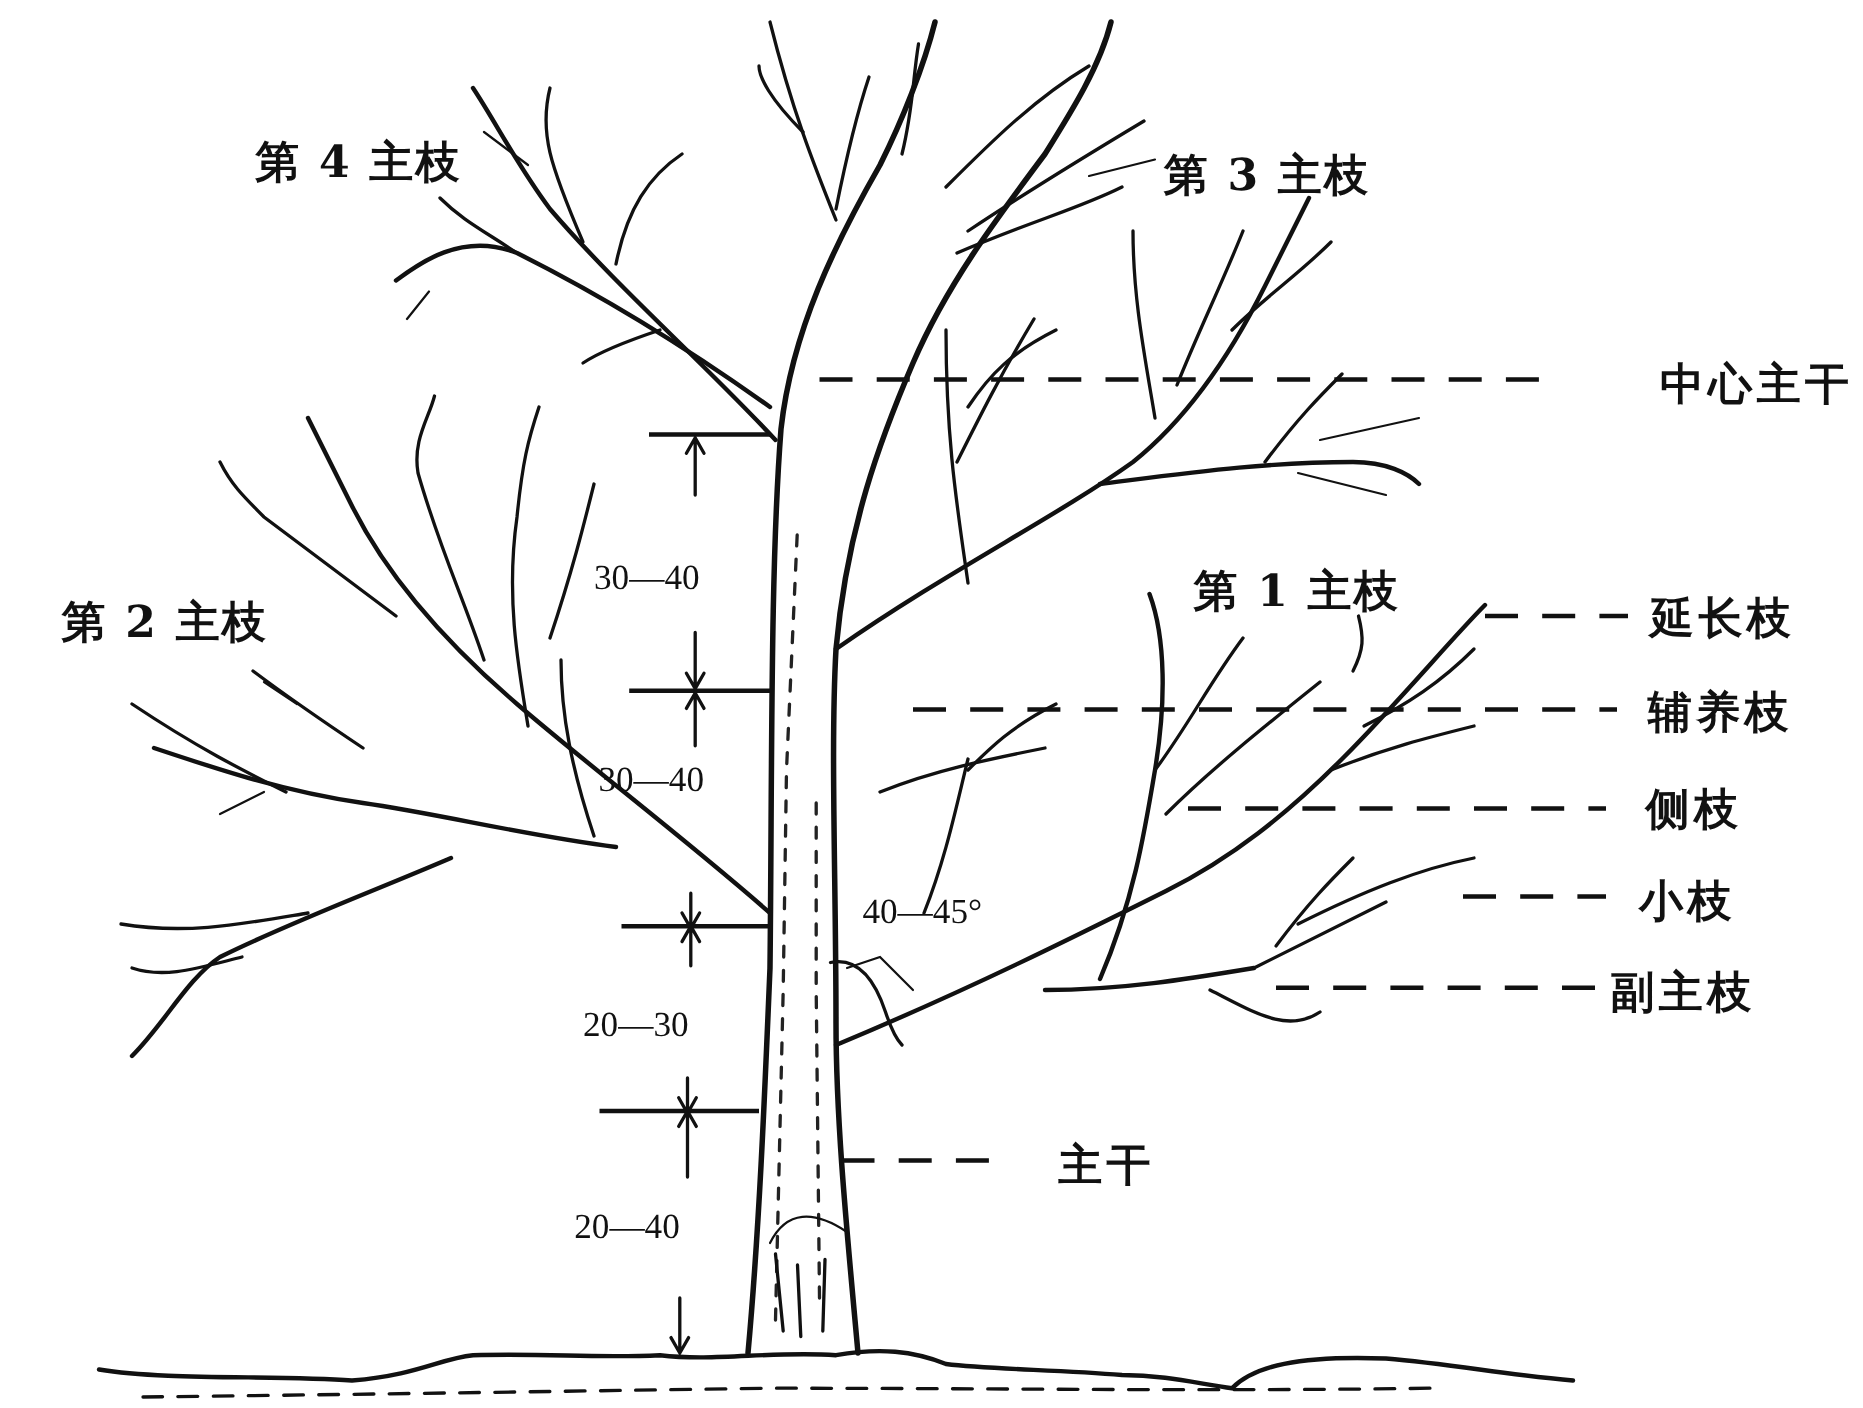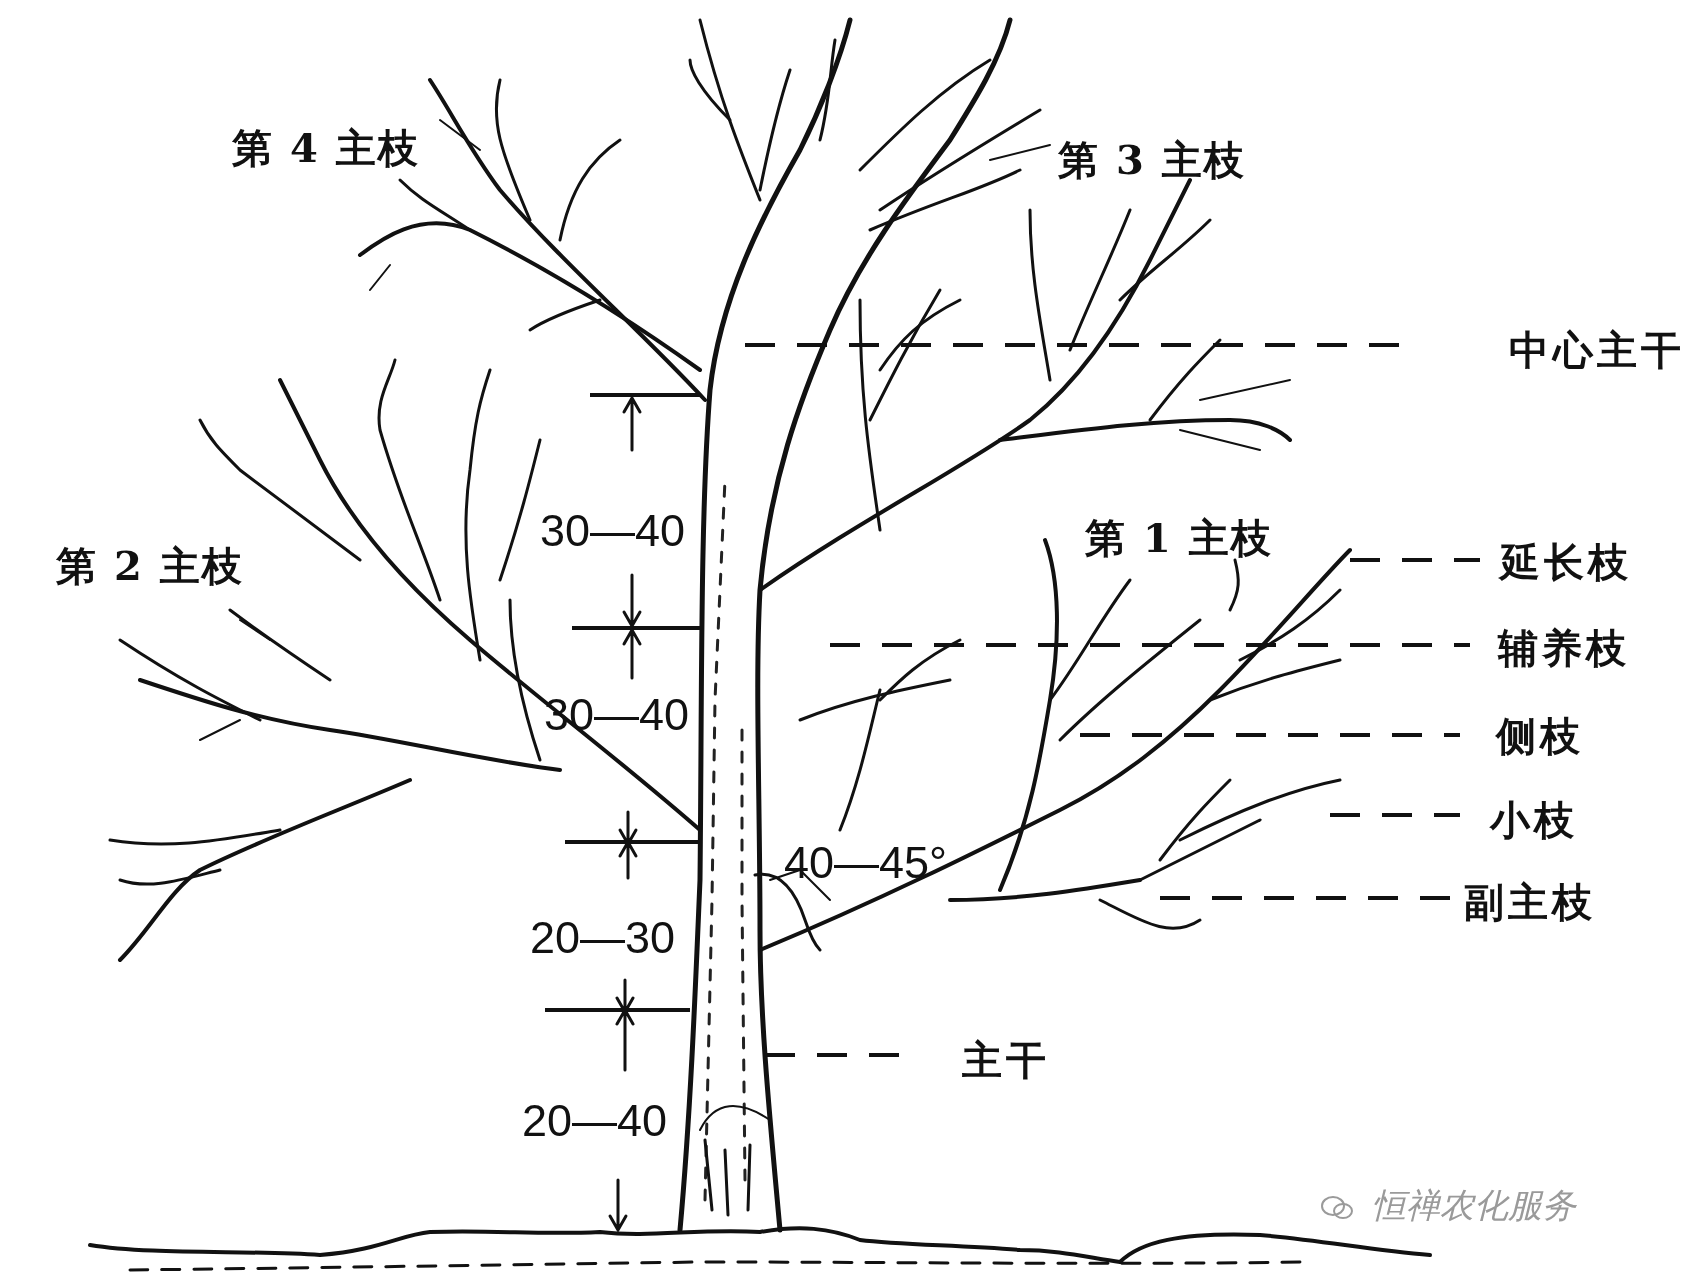--- a/index.html
+++ b/index.html
@@ -8,21 +8,21 @@
   .label {
     position: absolute;
     font-family: "DejaVu Serif", "Liberation Serif", serif;
     font-weight: bold;
     color: #111111;
     white-space: nowrap;
     line-height: 1;
   }
   .branch-label { font-size: 40px; letter-spacing: 2px; }
   .part-label { font-size: 40px; letter-spacing: 4px; }
-  .dim-label { font-size: 45px; font-weight: normal; font-family: Liberation Sans, sans-serif; }
+  .dim-label { font-size: 32px; font-weight: normal; font-family: Liberation Serif, serif; }
   .watermark {
     position: absolute;
     font-family: "DejaVu Sans", "Liberation Sans", sans-serif;
     font-size: 34px;
     font-style: italic;
     color: #9a9a9a;
     white-space: nowrap;
     line-height: 1;
   }
   .wm-icon { display: inline-block; width: 34px; height: 28px; margin-right: 18px; vertical-align: middle; }
@@ -168,22 +168,16 @@
   <div class="label part-label" style="left:1464px; top:882px;">副主枝</div>
   <div class="label part-label" style="left:962px; top:1040px;">主干</div>
 
   
   <div class="label dim-label" style="left:540px; top:508px;">30—40</div>
   <div class="label dim-label" style="left:544px; top:692px;">30—40</div>
   <div class="label dim-label" style="left:530px; top:915px;">20—30</div>
   <div class="label dim-label" style="left:522px; top:1098px;text-align:center;">20—40</div>
 
   
-  <div class="label dim-label" style="left:784px; top:840px;">40—45°</div>
+  <div class="label dim-label" style="left:784px; top:812px;">40—45°</div>
 
   
-  <div class="watermark" style="left:1320px; top:1188px;">
-    <svg class="wm-icon" viewBox="0 0 34 28">
-      <ellipse cx="13" cy="12" rx="11" ry="9" fill="none" stroke="#9a9a9a" stroke-width="2"></ellipse>
-      <ellipse cx="23" cy="17" rx="9" ry="7" fill="none" stroke="#9a9a9a" stroke-width="2"></ellipse>
-    </svg><span>恒禅农化服务</span>
-  </div>
 </div>
 
 </body></html>

